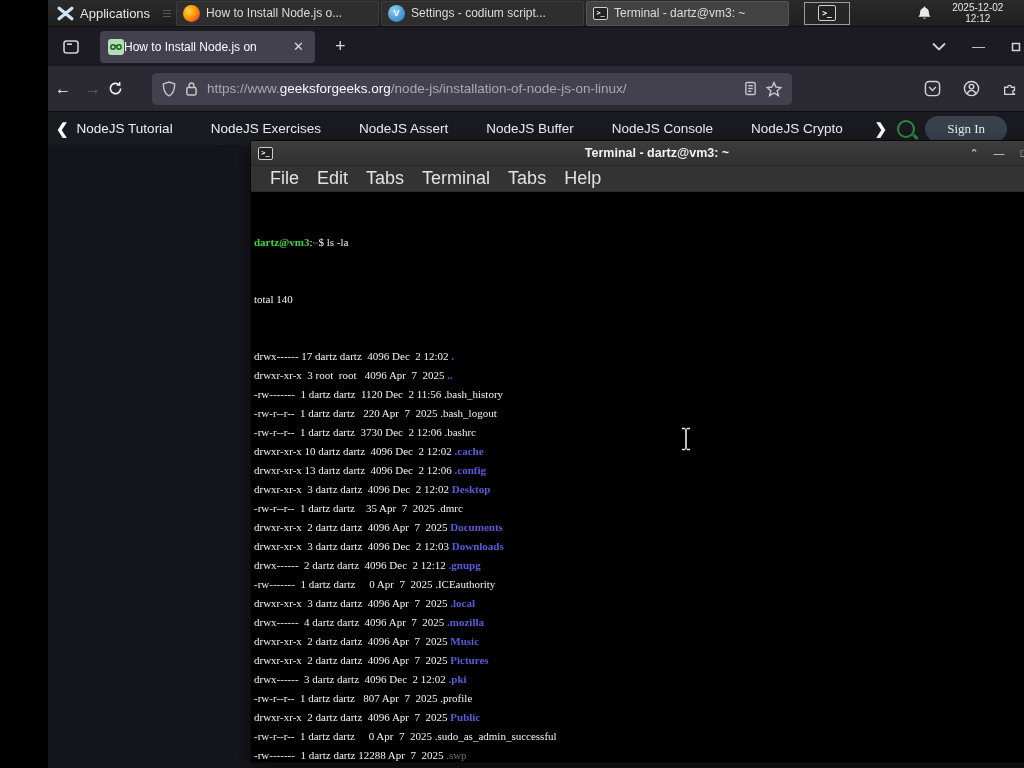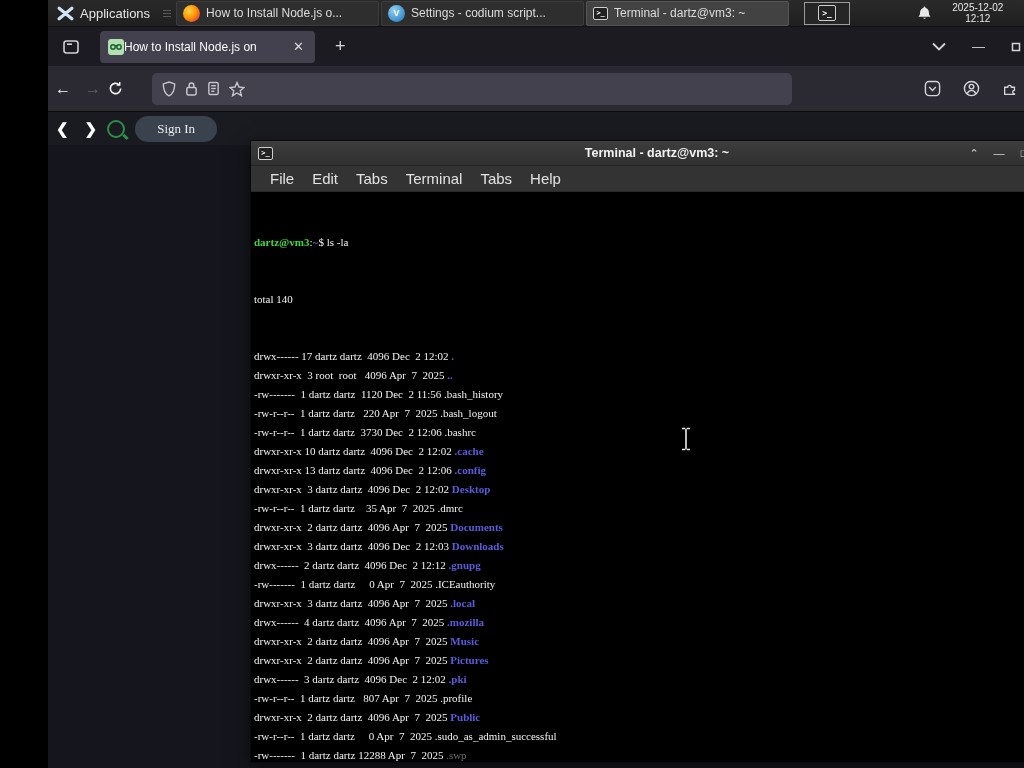--- a/index.html
+++ b/index.html
@@ -81,21 +81,21 @@
   #term { position:absolute; left:202px; top:140px; width:814px; height:623px; z-index:20;
           border:1px solid #0a0a0a; box-shadow:0 6px 18px rgba(0,0,0,.55); background:#000; }
   #term-titlebar { height:25px; background:linear-gradient(#3d3d3d,#303030); display:flex;
           align-items:center; padding:0 7px; border-bottom:1px solid #262626; }
   #term-title { position:absolute; left:0; right:0; text-align:center; font-size:12.5px;
           font-weight:bold; color:#f2f2f2; pointer-events:none; }
   #term-controls { margin-left:auto; display:flex; gap:11px; color:#d6d6d6; font-size:11px; z-index:2; }
   #term-controls span { width:14px; text-align:center; }
   #term-menubar { height:26px; background:#333333; display:flex; align-items:center; padding-left:10px;
           border-bottom:1px solid #2a2a2a; }
-  #term-menubar span { color:#e2e2e2; font-size:15px; padding:0 9px; }
+  #term-menubar span { color:#e2e2e2; font-size:18px; padding:0 9px; }
   #term-body { position:relative; height:570px; background:#000; display:flex; }
   #term-output { flex:1; padding:3px 0 0 3px; font-family:Liberation Serif, serif;
           font-size:11px; line-height:19px; color:var(--term-fg,#f2f2f2); white-space:pre; overflow:hidden; }
   .tl { height:19px; }
   .dir { color:var(--term-blue,#5c5cde); font-weight:bold; }
   .file { color:var(--term-fg,#f2f2f2); }
   .dim { color:var(--term-dim,#6e6e6e); }
   .p-user { color:var(--term-green,#3ed83e); font-weight:bold; }
   .p-path { color:var(--prompt-path,#8a8ad0); }
   #term-scroll { width:13px; background:#2f2f2f; position:relative; border-left:1px solid #242424; }
@@ -207,20 +207,21 @@
         <svg width="14" height="16" viewBox="0 0 16 18" fill="none" stroke="#c6c6cc" stroke-width="1.6">
             <path d="M8 1 L14.5 3.2 C14.5 10 12.5 14.5 8 16.8 C3.5 14.5 1.5 10 1.5 3.2 Z"></path>
           </svg>
       </span>
       <span>
         <svg width="13" height="15" viewBox="0 0 14 16" fill="none" stroke="#c6c6cc" stroke-width="1.6">
             <rect x="2" y="7" width="10" height="8" rx="1.5"></rect>
             <path d="M4.5 7 V4.5 a2.5 2.5 0 0 1 5 0 V7"></path>
           </svg>
       </span>
+      <span id="urltext"><span class="url-dim">https://www.</span><span class="url-domain">geeksforgeeks.org</span><span class="url-dim">/node-js/installation-of-node-js-on-linux/</span></span>
       <span>
         <svg width="13" height="15" viewBox="0 0 14 16" fill="none" stroke="#c6c6cc" stroke-width="1.5">
             <rect x="2" y="1.5" width="10" height="13" rx="1.5"></rect>
             <line x1="4.5" y1="5" x2="9.5" y2="5"></line>
             <line x1="4.5" y1="8" x2="9.5" y2="8"></line>
             <line x1="4.5" y1="11" x2="8" y2="11"></line>
           </svg>
       </span>
       <span>
         <svg width="16" height="16" viewBox="0 0 16 16" fill="none" stroke="#c6c6cc" stroke-width="1.4">
@@ -252,20 +253,28 @@
             <line x1="1" y1="2" x2="15" y2="2"></line>
             <line x1="1" y1="6.5" x2="15" y2="6.5"></line>
             <line x1="1" y1="11" x2="15" y2="11"></line>
           </svg>
       </span>
     </div>
   </div>
 
   <div id="sitenav">
     <span class="chev">❮</span>
+    <div id="site-links">
+        <a href="#">NodeJS Tutorial</a>
+        <a href="#">NodeJS Exercises</a>
+        <a href="#">NodeJS Assert</a>
+        <a href="#">NodeJS Buffer</a>
+        <a href="#">NodeJS Console</a>
+        <a href="#">NodeJS Crypto</a>
+      </div>
     <span class="chev">❯</span>
     <span class="search-ring"></span>
     <div id="signin">Sign In</div>
   </div>
 
   <div id="webpage"></div>
 
   <div id="term">
     <div id="term-titlebar">
       <span class="ticon small">&gt;_</span>

